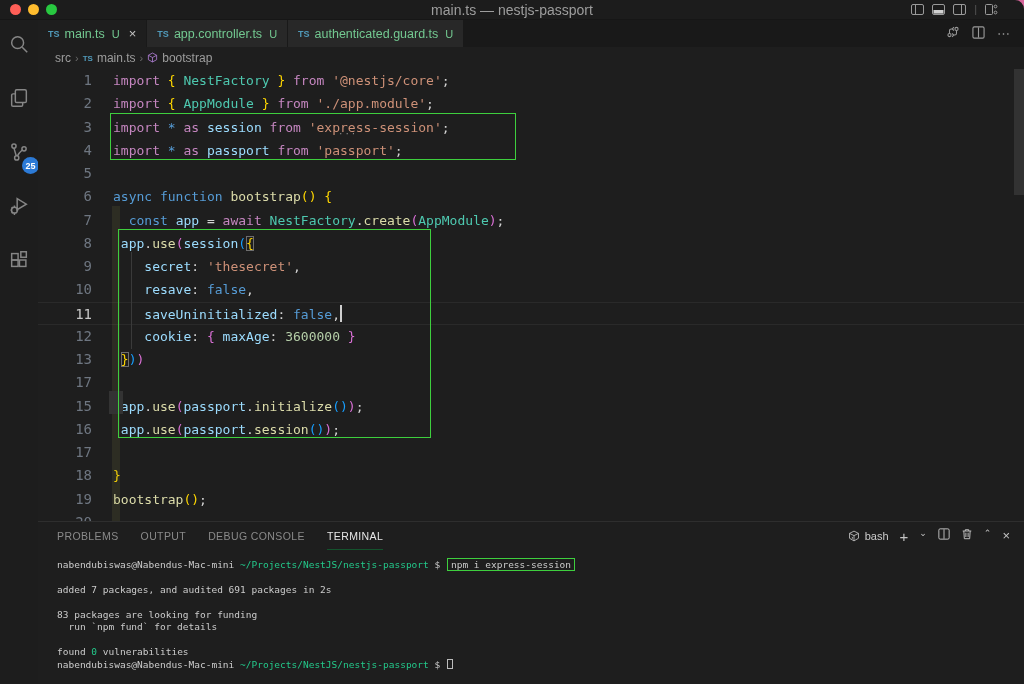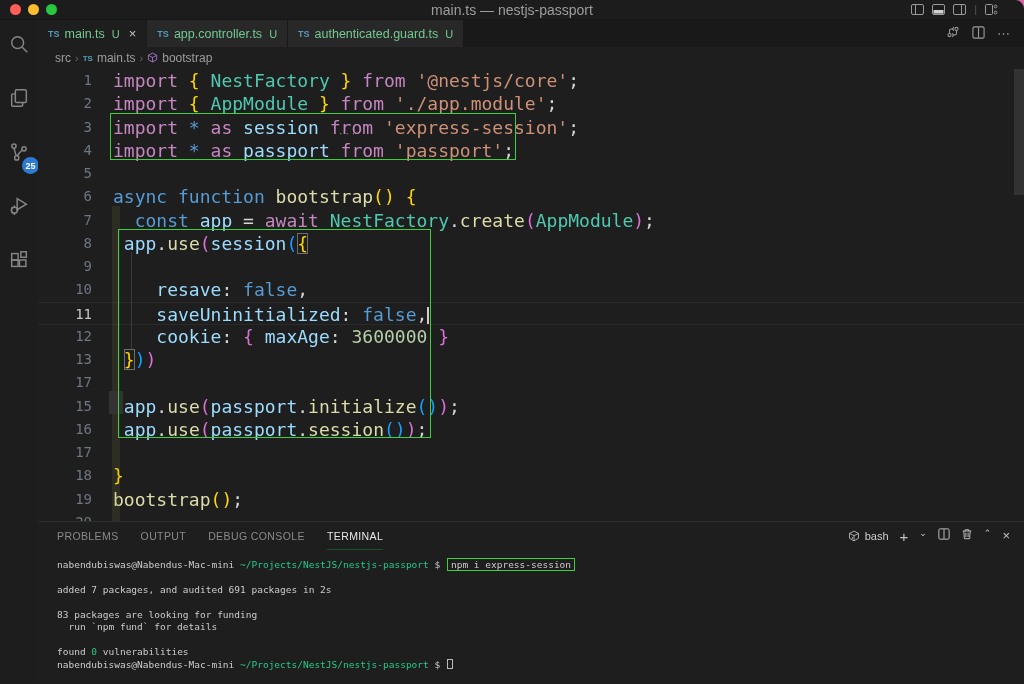--- a/index.html
+++ b/index.html
@@ -49,21 +49,21 @@
   .bc-ts { color:#519aba; font-size:8px; font-weight:bold; }
   .bc-sym { color:#b180d7; font-size:10px; }
 
   
   .code-wrap { position:relative; height:453px; background:#1e1e1e; overflow:hidden;
     font-family:"DejaVu Sans Mono","Liberation Mono",monospace; }
   .code-line { display:flex; height:23.25px; line-height:23.25px; white-space:pre; position:relative; }
   .code-line.cur { border-top:1px solid #2a2a2a; border-bottom:1px solid #2a2a2a; }
   .ln { width:54px; text-align:right; color:#6e7681; font-size:14px; flex-shrink:0; }
   .code-line.cur .ln { color:#c6c6c6;text-align:right; }
-  .ct { margin-left:21px; font-size:18px; color:#d4d4d4; }
+  .ct { margin-left:21px; font-size:13px; color:#d4d4d4; }
   .tk-kp{color:#C586C0} .tk-kb{color:#569CD6} .tk-var{color:#9CDCFE} .tk-cls{color:#4EC9B0}
   .tk-fn{color:#DCDCAA} .tk-str{color:#CE9178} .tk-num{color:#B5CEA8} .tk-pun{color:#d4d4d4}
   .tk-b1{color:#FFD700} .tk-b2{color:#DA70D6} .tk-b3{color:#179FFF}
   .bm { outline:1px solid #6e6e6e; outline-offset:-1px; }
   .caret { display:inline-block; width:1.5px; height:17px; background:#cfcfcf; vertical-align:-3px; }
 
   .ov { position:absolute; pointer-events:none; }
   .anno { border:1.5px solid #3ecf3e; }
   .stripe { left:74px; top:137px; width:8px; height:333px; background:rgba(150,150,70,0.13); }
   .grayblk { left:71px; top:322px; width:14px; height:23px; background:#333333; }
@@ -239,21 +239,21 @@
     <div class="code-wrap">
       <div id="code-lines">
           <div class="code-line"><span class="ln">1</span><span class="ct"><span class="tk-kp">import </span><span class="tk-b1">{</span><span class="tk-pun"> </span><span class="tk-cls">NestFactory</span><span class="tk-pun"> </span><span class="tk-b1">}</span><span class="tk-kp"> from </span><span class="tk-str">'@nestjs/core'</span><span class="tk-pun">;</span></span></div>
           <div class="code-line"><span class="ln">2</span><span class="ct"><span class="tk-kp">import </span><span class="tk-b1">{</span><span class="tk-pun"> </span><span class="tk-cls">AppModule</span><span class="tk-pun"> </span><span class="tk-b1">}</span><span class="tk-kp"> from </span><span class="tk-str">'./app.module'</span><span class="tk-pun">;</span></span></div>
           <div class="code-line"><span class="ln">3</span><span class="ct"><span class="tk-kp">import </span><span class="tk-kb">*</span><span class="tk-kp"> as </span><span class="tk-var">session</span><span class="tk-kp"> from </span><span class="tk-str">'express-session'</span><span class="tk-pun">;</span></span></div>
           <div class="code-line"><span class="ln">4</span><span class="ct"><span class="tk-kp">import </span><span class="tk-kb">*</span><span class="tk-kp"> as </span><span class="tk-var">passport</span><span class="tk-kp"> from </span><span class="tk-str">'passport'</span><span class="tk-pun">;</span></span></div>
           <div class="code-line"><span class="ln">5</span><span class="ct"></span></div>
           <div class="code-line"><span class="ln">6</span><span class="ct"><span class="tk-kb">async function </span><span class="tk-fn">bootstrap</span><span class="tk-b1">()</span><span class="tk-pun"> </span><span class="tk-b1">{</span></span></div>
           <div class="code-line"><span class="ln">7</span><span class="ct"><span class="tk-pun">  </span><span class="tk-kb">const</span><span class="tk-pun"> </span><span class="tk-var">app</span><span class="tk-pun"> = </span><span class="tk-kp">await</span><span class="tk-pun"> </span><span class="tk-cls">NestFactory</span><span class="tk-pun">.</span><span class="tk-fn">create</span><span class="tk-b2">(</span><span class="tk-cls">AppModule</span><span class="tk-b2">)</span><span class="tk-pun">;</span></span></div>
           <div class="code-line"><span class="ln">8</span><span class="ct"><span class="tk-pun"> </span><span class="tk-var">app</span><span class="tk-pun">.</span><span class="tk-fn">use</span><span class="tk-b2">(</span><span class="tk-var">session</span><span class="tk-b3">(</span><span class="tk-b1 bm">{</span></span></div>
-          <div class="code-line"><span class="ln">9</span></div>
+          <div class="code-line"><span class="ln">9</span><span class="ct"><span class="tk-pun">    </span><span class="tk-var">secret</span><span class="tk-pun">: </span><span class="tk-str">'thesecret'</span><span class="tk-pun">,</span></span></div>
           <div class="code-line"><span class="ln">10</span><span class="ct"><span class="tk-pun">    </span><span class="tk-var">resave</span><span class="tk-pun">: </span><span class="tk-kb">false</span><span class="tk-pun">,</span></span></div>
           <div class="code-line cur"><span class="ln">11</span><span class="ct"><span class="tk-pun">    </span><span class="tk-var">saveUninitialized</span><span class="tk-pun">: </span><span class="tk-kb">false</span><span class="tk-pun">,</span><span class="caret"></span></span></div>
           <div class="code-line"><span class="ln">12</span><span class="ct"><span class="tk-pun">    </span><span class="tk-var">cookie</span><span class="tk-pun">: </span><span class="tk-b2">{</span><span class="tk-pun"> </span><span class="tk-var">maxAge</span><span class="tk-pun">: </span><span class="tk-num">3600000</span><span class="tk-pun"> </span><span class="tk-b2">}</span></span></div>
           <div class="code-line"><span class="ln">13</span><span class="ct"><span class="tk-pun"> </span><span class="tk-b1 bm">}</span><span class="tk-b3">)</span><span class="tk-b2">)</span></span></div>
           <div class="code-line"><span class="ln">17</span><span class="ct"></span></div>
           <div class="code-line"><span class="ln">15</span><span class="ct"><span class="tk-pun"> </span><span class="tk-var">app</span><span class="tk-pun">.</span><span class="tk-fn">use</span><span class="tk-b2">(</span><span class="tk-var">passport</span><span class="tk-pun">.</span><span class="tk-fn">initialize</span><span class="tk-b3">()</span><span class="tk-b2">)</span><span class="tk-pun">;</span></span></div>
           <div class="code-line"><span class="ln">16</span><span class="ct"><span class="tk-pun"> </span><span class="tk-var">app</span><span class="tk-pun">.</span><span class="tk-fn">use</span><span class="tk-b2">(</span><span class="tk-var">passport</span><span class="tk-pun">.</span><span class="tk-fn">session</span><span class="tk-b3">()</span><span class="tk-b2">)</span><span class="tk-pun">;</span></span></div>
           <div class="code-line"><span class="ln">17</span></div>
           <div class="code-line"><span class="ln">18</span><span class="ct"><span class="tk-b1">}</span></span></div>
           <div class="code-line"><span class="ln">19</span><span class="ct"><span class="tk-fn">bootstrap</span><span class="tk-b1">()</span><span class="tk-pun">;</span></span></div>

